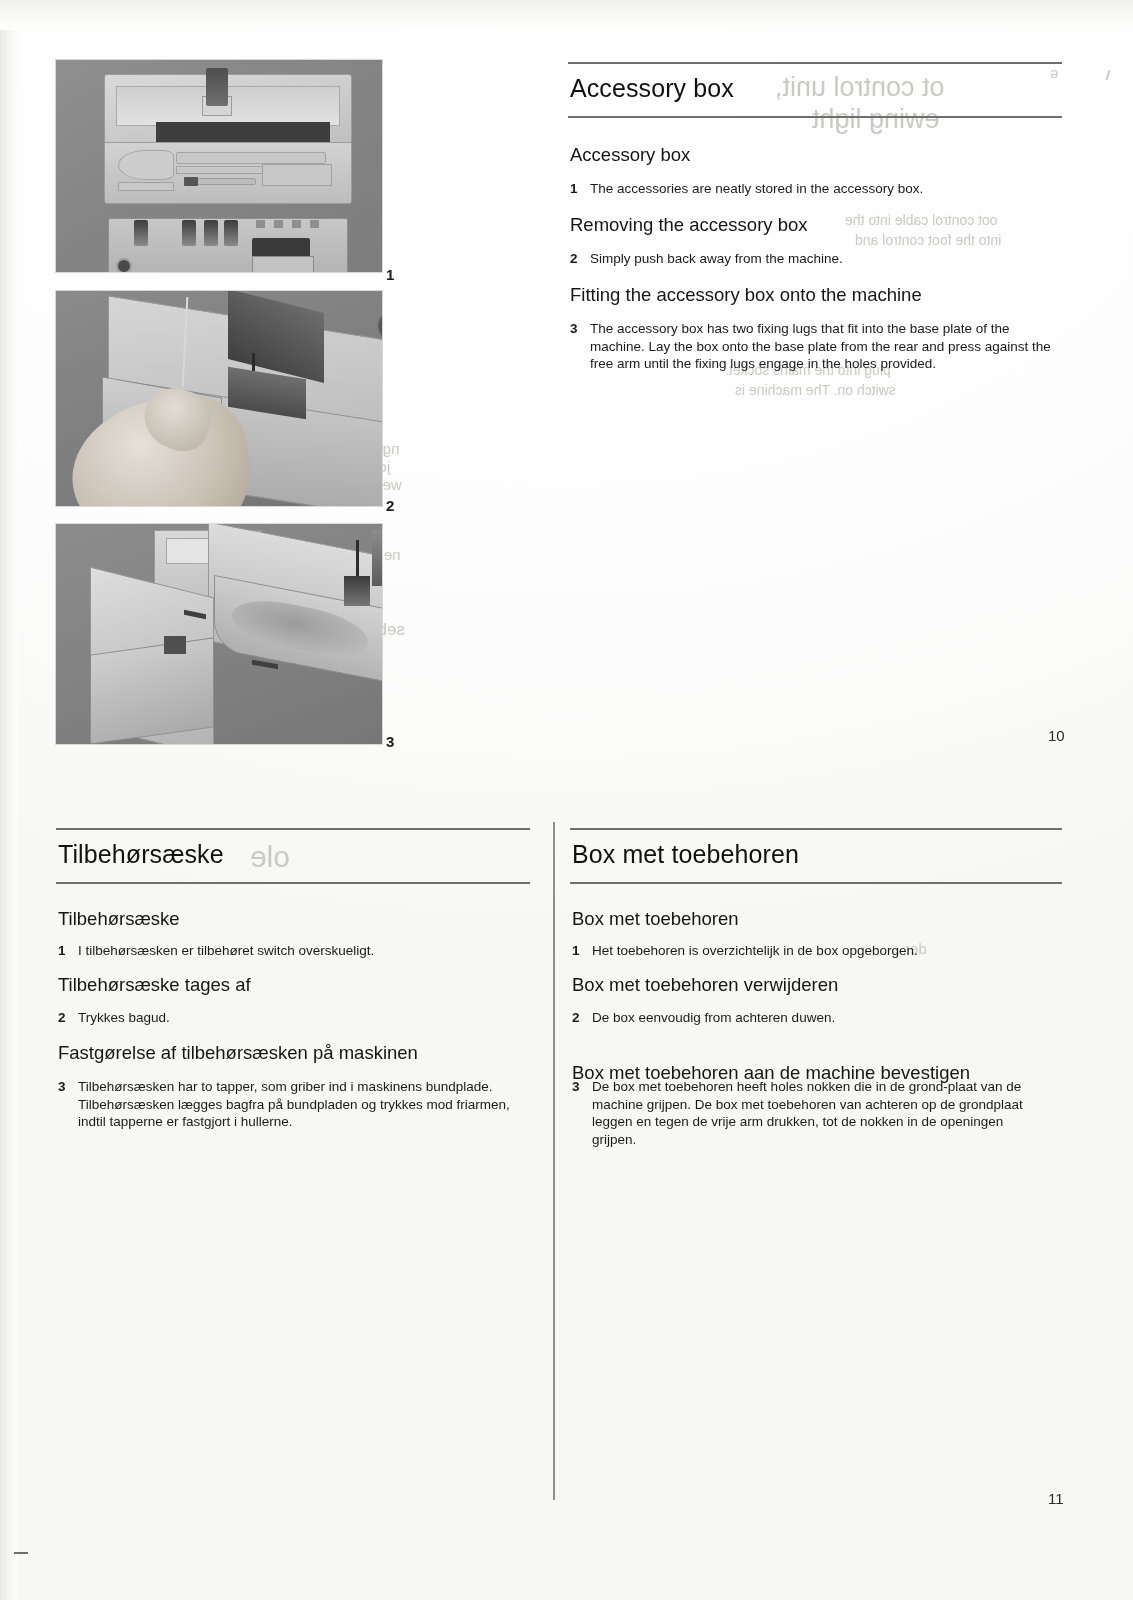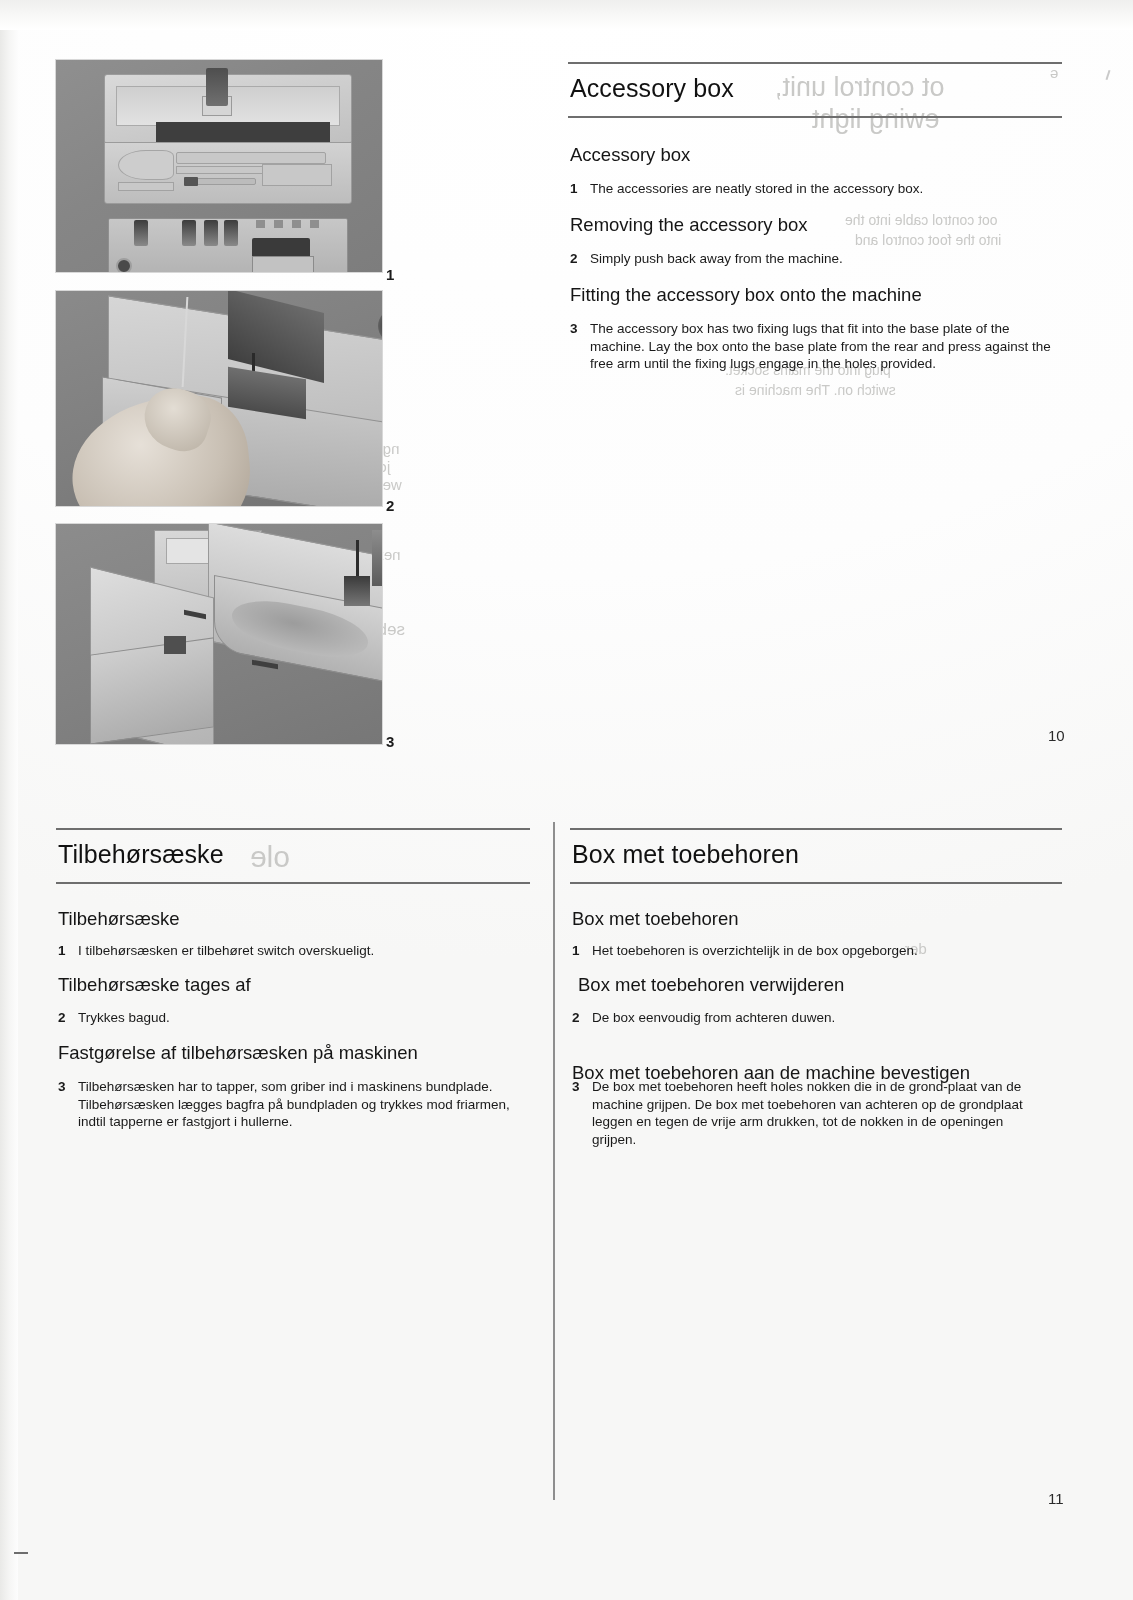--- a/index.html
+++ b/index.html
@@ -367,21 +367,21 @@
 <div class="rule-top" style="left:570px; top:828px; width:492px;"></div>
 <h1 class="sec-title" style="left:572px; top:840px;">Box met toebehoren</h1>
 <div class="rule-bottom" style="left:570px; top:882px; width:492px; height:1.5px;"></div>
 
 <h2 class="sub-title" style="left:572px; top:908px;">Box met toebehoren</h2>
 <div class="step" style="left:572px; top:942px; width:480px;">
   <span class="n">1</span>
   <span class="t">Het toebehoren is overzichtelijk in de box opgeborgen.</span>
 </div>
 
-<h2 class="sub-title" style="left:572px; top:974px;margin-left:6px;">Box met toebehoren verwijderen</h2>
+<h2 class="sub-title" style="left:572px; top:974px;">Box met toebehoren verwijderen</h2>
 <div class="step" style="left:572px; top:1009px; width:480px;">
   <span class="n">2</span>
   <span class="t">De box eenvoudig from achteren duwen.</span>
 </div>
 
 <h2 class="sub-title" style="left:572px; top:1062px;">Box met toebehoren aan de machine bevestigen</h2>
 <div class="step" style="left:572px; top:1078px; width:470px;">
   <span class="n">3</span>
   <span class="t">De box met toebehoren heeft holes nokken die in de grond-plaat van de machine grijpen. De box met toebehoren van achteren op de grondplaat leggen en tegen de vrije arm drukken, tot de nokken in de openingen grijpen.</span>
 </div>

